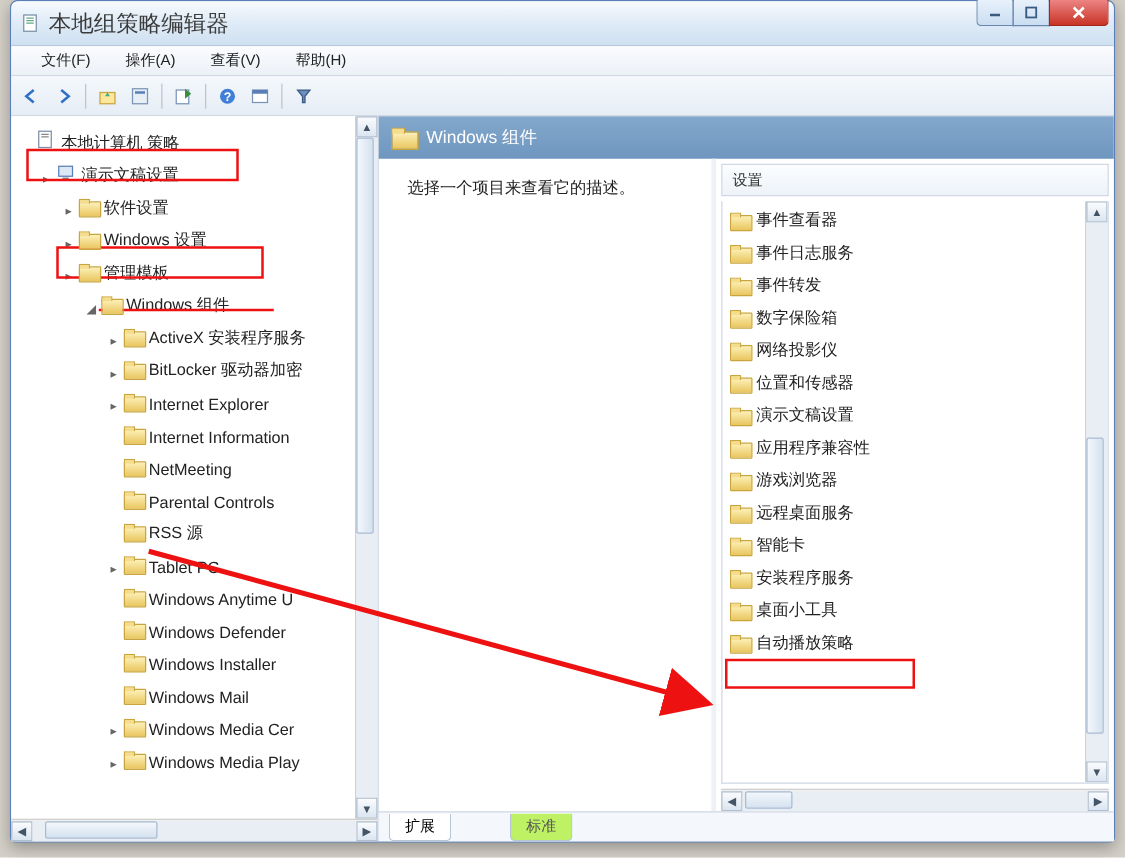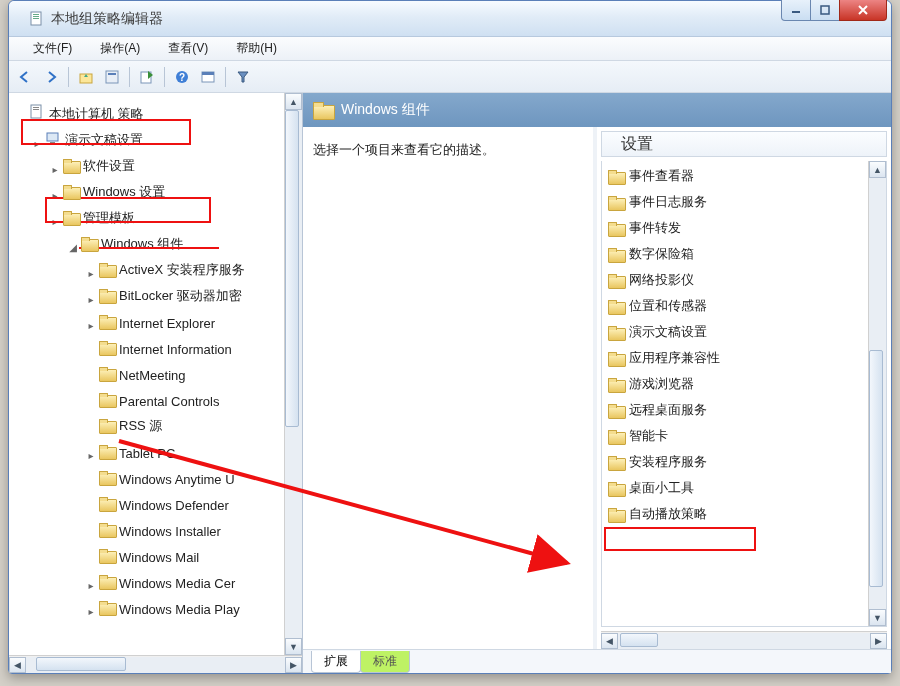--- a/index.html
+++ b/index.html
@@ -6,22 +6,22 @@
 body { background: #d4d0c8; width: 900px; height: 686px; overflow: hidden; position: relative; }
 
 .outer {
   position: absolute; left: 8px; top: 0; right: 8px; bottom: 12px;
   background: #fff; border: 1px solid #5a7fb8; border-radius: 6px 6px 4px 4px;
   display: flex; flex-direction: column; box-shadow: 0 4px 12px rgba(0,0,0,.3);
 }
 .titlebar {
   height: 36px; background: linear-gradient(#f7fbff, #e1ecf7 45%, #cfe0f2);
   border-bottom: 1px solid #b7c9de; border-radius: 6px 6px 0 0;
-  display: flex; align-items: center; font-size: 14px; color: #3b3b3b;
-  padding-left: 20px; position: relative;
+  display: flex; align-items: center; font-size: 18px; color: #3b3b3b;
+  padding-left: 8px; position: relative;
 }
 .titlebar .app-icon { width: 16px; height: 16px; margin-right: 6px; }
 .title-controls { position: absolute; right: 4px; top: -2px; display: flex; }
 .title-btn { width: 30px; height: 22px; border: 1px solid #6a87b0; border-top: none;
   background: linear-gradient(#e9f2fb,#cadef2); margin-left: -1px;
   display:flex;align-items:center;justify-content:center;font-size:11px;color:#3a5a80; cursor:pointer;}
 .title-btn.close { width: 48px; background: linear-gradient(#e88,#c83426); border-color:#a02818; border-radius: 0 0 4px 0;}
 .title-btn.close svg path { stroke:#fff; }
 .title-btn.min { border-radius: 0 0 0 4px; }
 
@@ -51,29 +51,29 @@
 .h-scroll .arrow{width:17px;height:16px;background:linear-gradient(#fafcfe,#dbe5f0);border:1px solid #b0bed0;display:flex;align-items:center;justify-content:center;font-size:9px;color:#456;cursor:pointer;}
 .h-scroll .track{flex:1;height:16px;background:#e9eef4;position:relative;}
 .h-scroll .thumb{position:absolute;top:0;height:14px;background:linear-gradient(#f3f7fc,#d5e2f0);border:1px solid #a8bbd2;border-radius:2px;}
 .v-scroll{width:18px;background:#f0f0f0;border-left:1px solid #d0d0d0;display:flex;flex-direction:column;}
 .v-scroll .arrow{height:17px;background:linear-gradient(#fafcfe,#dbe5f0);border:1px solid #b0bed0;display:flex;align-items:center;justify-content:center;font-size:9px;color:#456;cursor:pointer;}
 .v-scroll .track{flex:1;background:#e9eef4;position:relative;}
 .v-scroll .thumb{position:absolute;left:0;width:14px;background:linear-gradient(90deg,#f3f7fc,#d5e2f0);border:1px solid #a8bbd2;border-radius:2px;}
 
 .right-header{height:34px;background:linear-gradient(#84a8cc,#6e96bf);color:#fff;display:flex;align-items:center;font-size:14px;padding-left:10px;gap:8px;}
 .right-body{flex:1;display:flex;min-height:0;}
-.desc-col{width:290px;padding:14px 10px;font-size:13px;color:#222;border-right:0;}
+.desc-col{width:266px;padding:14px 23px;font-size:13px;color:#222;border-right:0;}
 .list-col{flex:1;display:flex;flex-direction:column;border-left:4px solid #eef2f7;min-height:0;}
-.list-head{height:26px;border:1px solid #cfd8e3;margin:4px 4px 0 4px;background:linear-gradient(#fbfdff,#eef3f9);display:flex;align-items:center;padding-left:19px;font-size:16px;color:#333;}
+.list-head{height:26px;border:1px solid #cfd8e3;margin:4px 4px 0 4px;background:linear-gradient(#fbfdff,#eef3f9);display:flex;align-items:center;padding-left:8px;font-size:12px;color:#333;}
 .list-body{flex:1;overflow:hidden;margin:4px 4px;border:1px solid #cfd8e3;border-top:none;display:flex;}
 .list-items{flex:1;padding-top:2px;}
 .list-row{height:26px;display:flex;align-items:center;padding-left:6px;font-size:13px;color:#222;cursor:default;}
 .list-row .ficon{margin-right:5px;}
 
-.tabs{height:24px;display:flex;align-items:flex-end;padding-left:8px;font-size:12px;border-top:1px solid #cfd8e3;background:#f4f7fb;}
+.tabs{height:24px;display:flex;align-items:flex-end;padding-left:8px;font-size:12px;border-top:1px solid #cfd8e3;background:#f4f7fb;gap:48px;}
 .tab{padding:2px 12px;border:1px solid #b8c5d6;border-top:none;background:#fff;margin-right:-1px;cursor:pointer;border-radius:0 0 4px 4px;}
 .tab.inactive{background:#bef264;color:#555;margin-top:24px;}
 
 .folder{width:16px;height:13px;display:inline-block;position:relative;}
 .folder::before{content:"";position:absolute;left:0;top:2px;width:16px;height:11px;background:linear-gradient(#fdf0b8,#e9c65f);border:1px solid #c9a53e;border-radius:1px;}
 .folder::after{content:"";position:absolute;left:0;top:0;width:7px;height:3px;background:#f4dd8f;border:1px solid #c9a53e;border-bottom:none;border-radius:1px 1px 0 0;}
 .folder.big{width:20px;height:16px;}
 .folder.big::before{top:3px;width:20px;height:13px;}
 .folder.big::after{width:9px;height:4px;}
 

